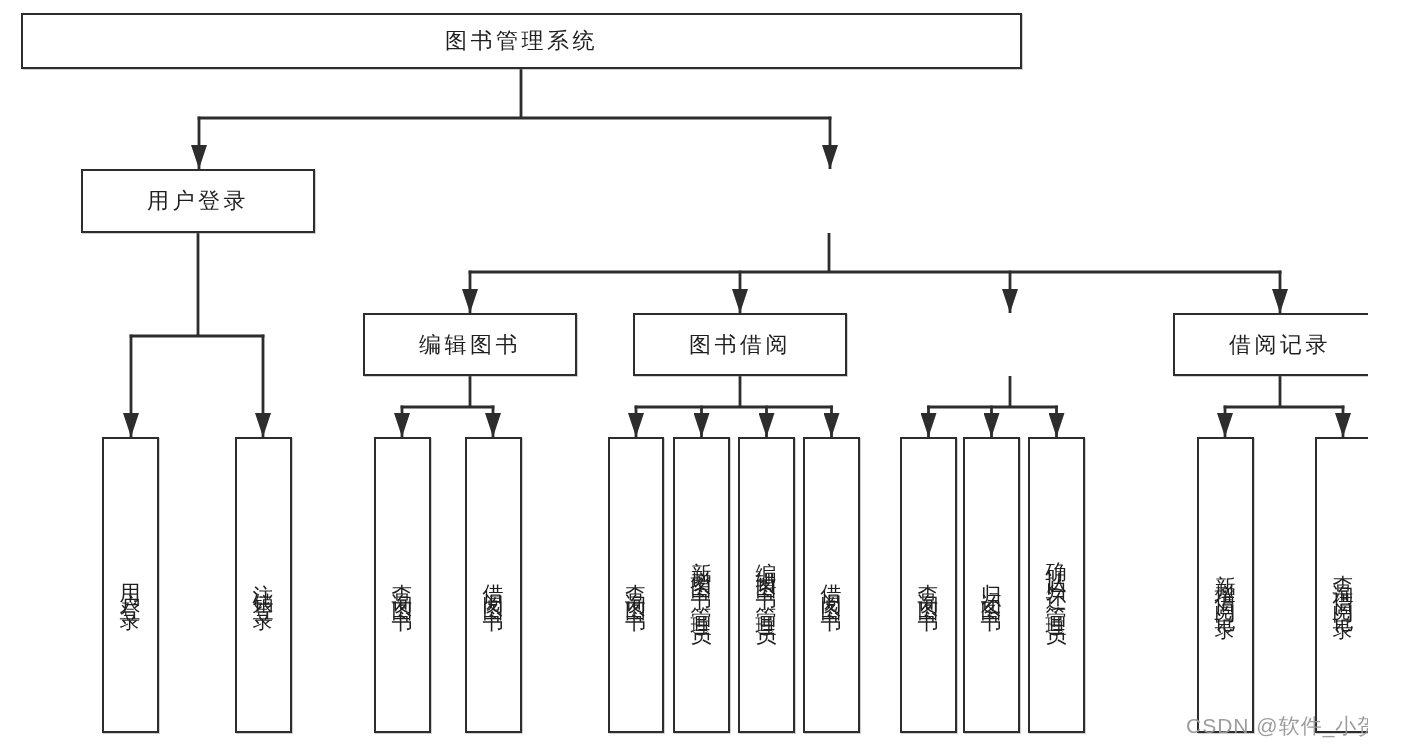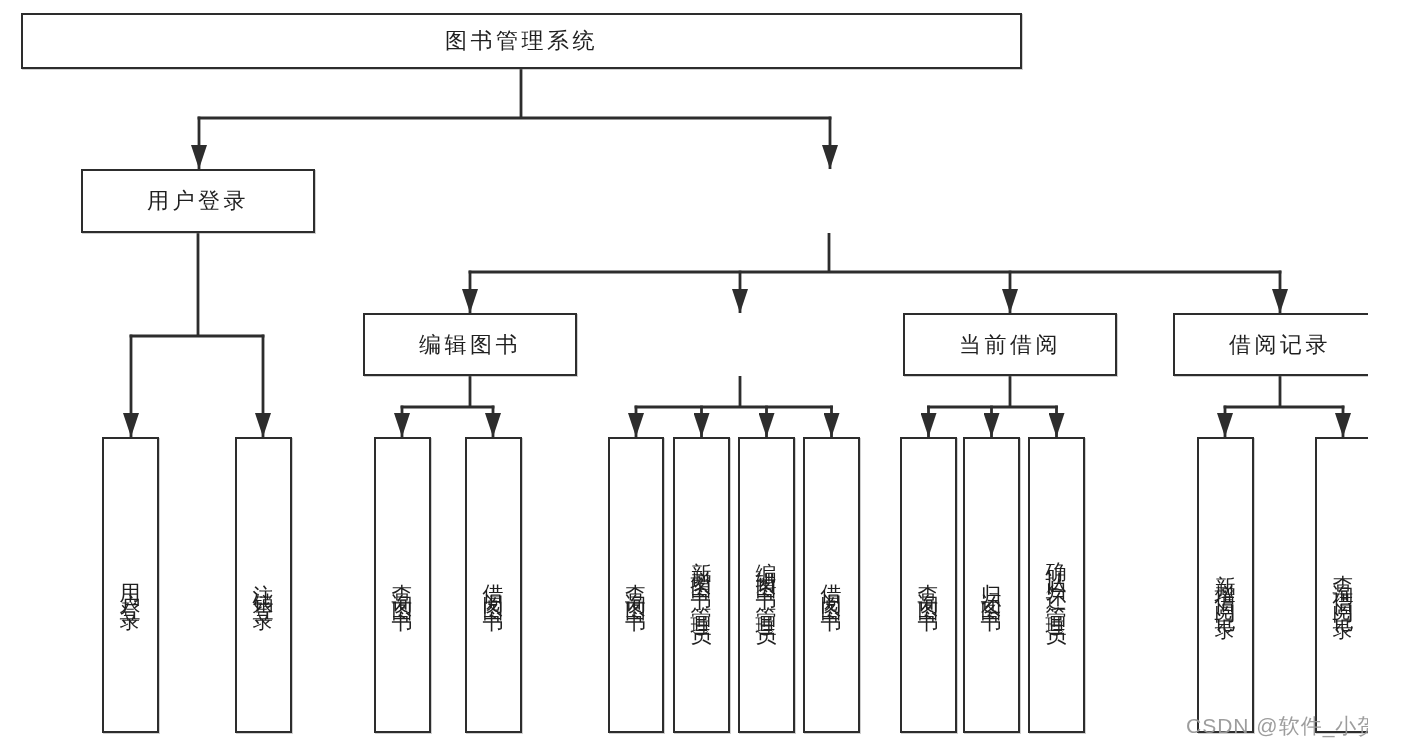--- a/index.html
+++ b/index.html
@@ -100,21 +100,21 @@
       <line x1="1225" y1="405.6" x2="1225" y2="437" marker-end="url(#arrow)"></line>
       <line x1="1343" y1="405.6" x2="1343" y2="437" marker-end="url(#arrow)"></line>
     </g>
   </svg>
 
   <div class="box h" style="left:21px;top:13px;width:1001px;height:56px">图书管理系统</div>
 
   <div class="box h" style="left:81px;top:169px;width:234px;height:64px">用户登录</div>
 
   <div class="box h" style="left:363px;top:313px;width:214px;height:63px">编辑图书</div>
-  <div class="box h" style="left:903px;top:313px;width:214px;height:63px">当前借阅</div>
+  <div class="box h" style="left:633px;top:313px;width:214px;height:63px">图书借阅</div>
   <div class="box h" style="left:1173px;top:313px;width:214px;height:63px">借阅记录</div>
 
   <div class="box v" style="left:102px;top:437px;width:57px;height:296px">用户登录</div>
   <div class="box v" style="left:235px;top:437px;width:57px;height:296px">注销登录</div>
 
   <div class="box v" style="left:374px;top:437px;width:57px;height:296px">查询图书</div>
   <div class="box v" style="left:465px;top:437px;width:57px;height:296px">借阅图书</div>
 
   <div class="box v" style="left:608px;top:437px;width:56px;height:296px">查询图书</div>
   <div class="box v" style="left:673px;top:437px;width:57px;height:296px">新增图书（管理员）</div>

